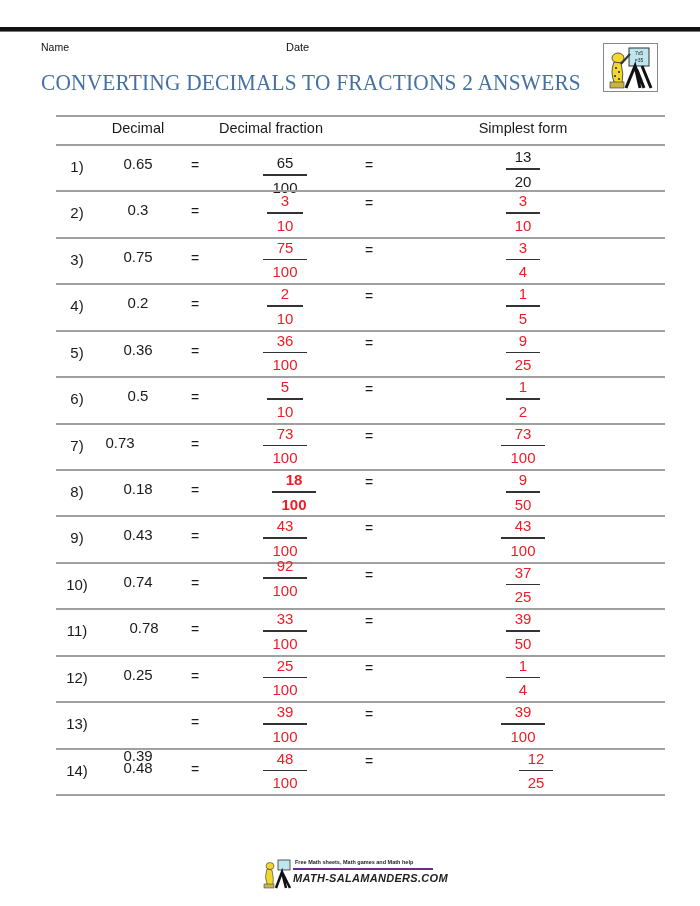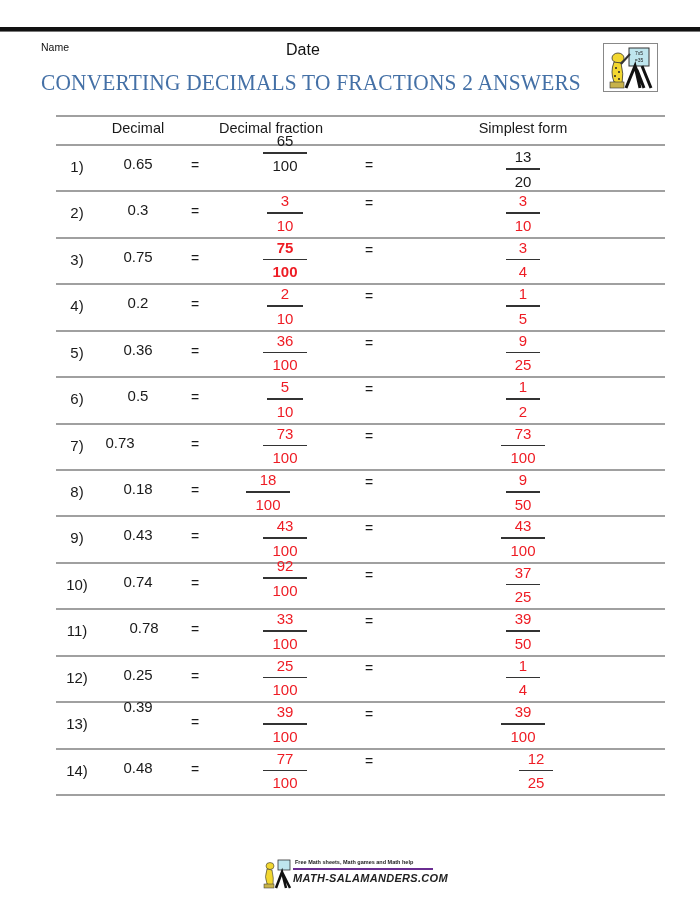--- a/index.html
+++ b/index.html
@@ -5,21 +5,21 @@
     html, body { margin: 0; padding: 0; background: #ffffff; }
     body {
       width: 700px; height: 906px; position: relative; overflow: hidden;
       font-family: "Liberation Sans", "DejaVu Sans", sans-serif; color: #1a1a1a;
     }
     .top-rule {
       position: absolute; left: 0; top: 27px; width: 700px; height: 4px;
       background: #111; border-bottom: 1px solid #777;
     }
     .label-name { position: absolute; left: 41px; top: 41px; font-size: 10.5px; color: #111; }
-    .label-date { position: absolute; left: 286px; top: 41px; font-size: 16px; color: #111; }
+    .label-date { position: absolute; left: 286px; top: 41px; font-size: 11px; color: #111; }
     .title {
       position: absolute; left: 41px; top: 70px; font-family: "Liberation Serif", "DejaVu Serif", serif;
       font-size: 23px; color: #4470a6; letter-spacing: 0.2px; white-space: nowrap;
       transform: scaleX(0.93); transform-origin: left top;
     }
     .logo-box {
       position: absolute; left: 603px; top: 43px; width: 55px; height: 49px;
       border: 1px solid #888; background: #fff; box-sizing: border-box;
     }
     .logo-box svg { position: absolute; left: 0; top: 0; }
@@ -74,21 +74,21 @@
 <div id="table-root">
   <div class="hline" style="top:115px"></div>
   <div class="hdr" style="left:138px">Decimal</div>
   <div class="hdr" style="left:271px">Decimal fraction</div>
   <div class="hdr" style="left:523px">Simplest form</div>
   <div class="hline" style="top:144px"></div>
 <div class="cell qnum" style="left:77px;top:158px">1)</div>
     <div class="cell dec" style="left:138px;top:155px">0.65</div>
     <div class="cell eq" style="left:195px;top:157px">=</div>
     <div class="cell eq" style="left:369px;top:157px">=</div>
-    <div class="frac black" style="left: 285px; top: 132px; min-width: 44px;">
+    <div class="frac black" style="left: 285px; top: 154px; min-width: 44px;">
       <span class="num">65</span>
       <span class="bar"></span>
       <span class="den">100</span>
     </div>
     <div class="frac black" style="left: 523px; top: 148px; min-width: 34px;">
       <span class="num">13</span>
       <span class="bar"></span>
       <span class="den">20</span>
     </div>
     <div class="hline" style="top:190px"></div>
@@ -104,21 +104,21 @@
     <div class="frac red" style="left: 523px; top: 192.43px; min-width: 34px;">
       <span class="num">3</span>
       <span class="bar"></span>
       <span class="den">10</span>
     </div>
     <div class="hline" style="top:237px"></div>
     <div class="cell qnum" style="left:77px;top:250.86px">3)</div>
     <div class="cell dec" style="left:138px;top:247.86px">0.75</div>
     <div class="cell eq" style="left:195px;top:249.86px">=</div>
     <div class="cell eq" style="left:369px;top:241.86px">=</div>
-    <div class="frac red" style="left: 285px; top: 238.86px; min-width: 44px; font-weight: bold;">
+    <div class="frac red" style="left: 285px; top: 238.86px; min-width: 44px;">
       <span class="num">75</span>
       <span class="bar"></span>
       <span class="den">100</span>
     </div>
     <div class="frac red" style="left: 523px; top: 238.86px; min-width: 34px;">
       <span class="num">3</span>
       <span class="bar"></span>
       <span class="den">4</span>
     </div>
     <div class="hline" style="top:283px"></div>
@@ -179,21 +179,21 @@
     <div class="frac red" style="left: 523px; top: 424.58px; min-width: 44px;">
       <span class="num">73</span>
       <span class="bar"></span>
       <span class="den">100</span>
     </div>
     <div class="hline" style="top:469px"></div>
     <div class="cell qnum" style="left:77px;top:483.01px">8)</div>
     <div class="cell dec" style="left:138px;top:480.01px">0.18</div>
     <div class="cell eq" style="left:195px;top:482.01px">=</div>
     <div class="cell eq" style="left:369px;top:474.01px">=</div>
-    <div class="frac red" style="left: 268px; top: 471.01px; min-width: 44px;">
+    <div class="frac red" style="left: 294px; top: 471.01px; min-width: 44px; font-weight: bold;">
       <span class="num">18</span>
       <span class="bar"></span>
       <span class="den">100</span>
     </div>
     <div class="frac red" style="left: 523px; top: 471.01px; min-width: 34px;">
       <span class="num">9</span>
       <span class="bar"></span>
       <span class="den">50</span>
     </div>
     <div class="hline" style="top:515px"></div>
@@ -251,40 +251,40 @@
       <span class="bar"></span>
       <span class="den">100</span>
     </div>
     <div class="frac red" style="left: 523px; top: 656.73px; min-width: 34px;">
       <span class="num">1</span>
       <span class="bar"></span>
       <span class="den">4</span>
     </div>
     <div class="hline" style="top:701px"></div>
     <div class="cell qnum" style="left:77px;top:715.16px">13)</div>
-    <div class="cell dec" style="left:138px;top:698px">0.39</div>
+    <div class="cell dec" style="left:138px;top:747px">0.39</div>
     <div class="cell eq" style="left:195px;top:714.16px">=</div>
     <div class="cell eq" style="left:369px;top:706.16px">=</div>
     <div class="frac red" style="left: 285px; top: 703.16px; min-width: 44px;">
       <span class="num">39</span>
       <span class="bar"></span>
       <span class="den">100</span>
     </div>
     <div class="frac red" style="left: 523px; top: 703.16px; min-width: 44px;">
       <span class="num">39</span>
       <span class="bar"></span>
       <span class="den">100</span>
     </div>
     <div class="hline" style="top:748px"></div>
     <div class="cell qnum" style="left:77px;top:761.59px">14)</div>
     <div class="cell dec" style="left:138px;top:758.59px">0.48</div>
     <div class="cell eq" style="left:195px;top:760.59px">=</div>
     <div class="cell eq" style="left:369px;top:752.59px">=</div>
     <div class="frac red" style="left: 285px; top: 749.59px; min-width: 44px;">
-      <span class="num">77</span>
+      <span class="num">48</span>
       <span class="bar"></span>
       <span class="den">100</span>
     </div>
     <div class="frac red" style="left: 536px; top: 749.59px; min-width: 34px;">
       <span class="num">12</span>
       <span class="bar"></span>
       <span class="den">25</span>
     </div>
     <div class="hline" style="top:794px"></div>
   </div>

